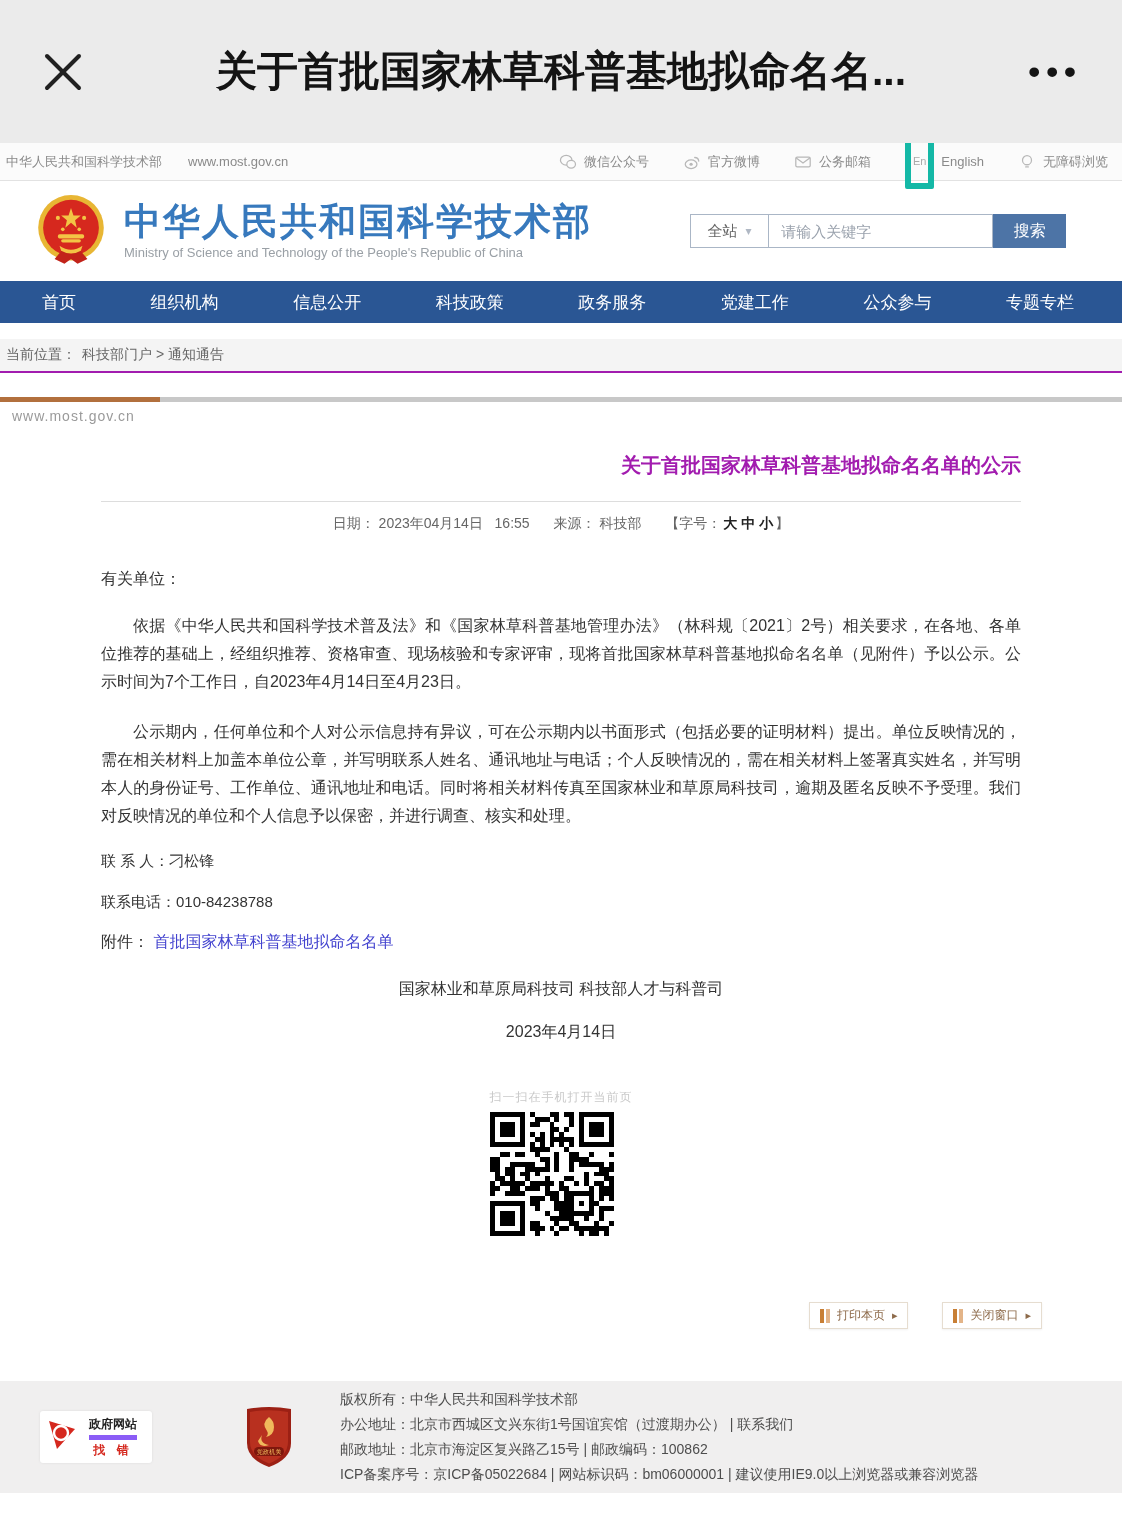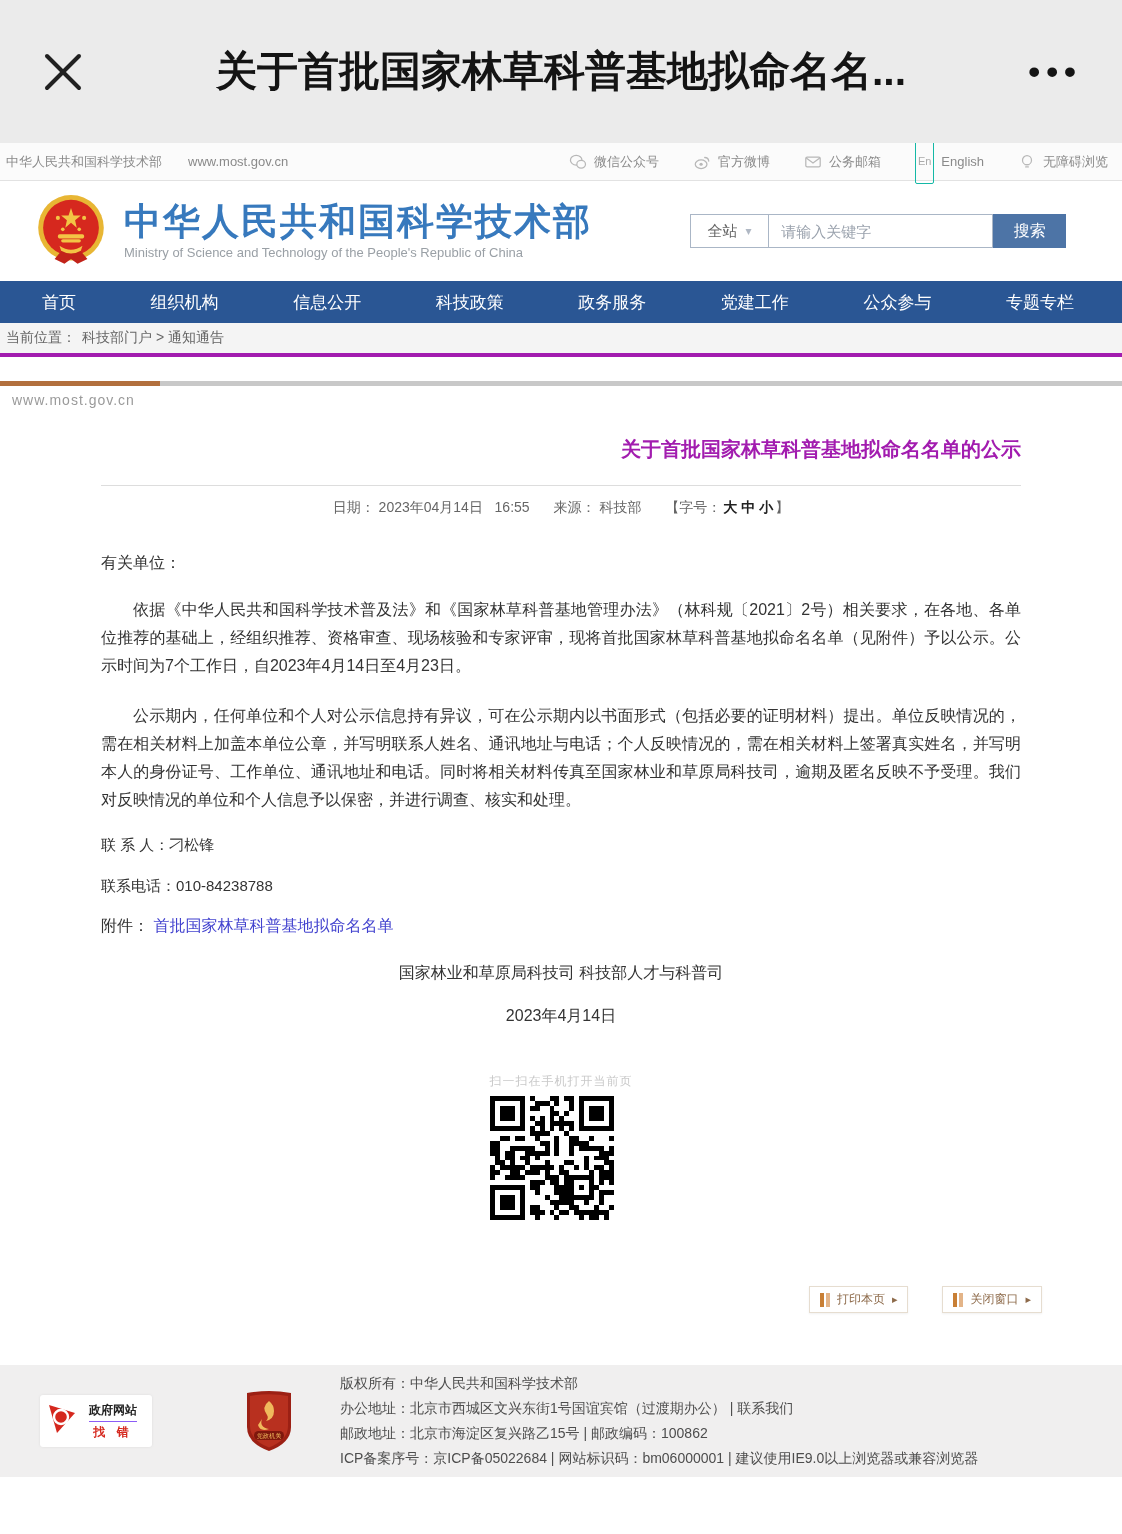--- a/index.html
+++ b/index.html
@@ -13,38 +13,38 @@
   .wx-close { width:46px; height:46px; cursor:pointer; flex:0 0 auto; }
   .wx-close svg { width:100%; height:100%; }
   .wx-title { position:absolute; left:50%; transform:translateX(-50%); font-size:41px; font-weight:bold; color:#141414; white-space:nowrap; max-width:880px; overflow:hidden; }
   .wx-more { margin-left:auto; font-size:34px; letter-spacing:6px; color:#141414; font-weight:bold; cursor:pointer; }
   
   .utility-bar { height:38px; background:#fbfbfb; border-bottom:1px solid #e2e2e2; display:flex; align-items:center; padding:0 14px 0 6px; font-size:13px; color:#8a8a8a; }
   .util-left { display:flex; gap:26px; align-items:center; }
   .util-right { margin-left:auto; display:flex; align-items:center; gap:34px; }
   .util-item { display:flex; align-items:center; gap:7px; cursor:pointer; color:#8a8a8a; }
   .util-item svg { width:18px; height:18px; }
-  .en-badge { display:inline-block; border:1px solid #14b8a6; color:#aaa; font-size:11px; padding:15px 2px; line-height:13px; border-radius:2px; }
+  .en-badge { display:inline-block; border:6px solid #14b8a6; color:#aaa; font-size:11px; padding:15px 2px; line-height:13px; border-radius:2px; }
   
   .site-header { height:100px; background:#fff; display:flex; align-items:center; padding:0 56px 0 30px; }
   .emblem { width:82px; height:82px; flex:0 0 auto; }
   .brand { margin-left:12px; }
   .brand-cn { font-size:37px; font-weight:bold; color:#3779bd; letter-spacing:2px; line-height:40px; }
   .brand-en { font-size:13px; color:#9aa0a6; margin-top:3px; }
   .search-box { margin-left:auto; display:flex; align-items:stretch; height:34px; width:376px; }
   .search-scope { width:86px; border:1px solid #aab6c6; border-right:none; background:#fff; display:flex; align-items:center; justify-content:center; gap:8px; font-size:15px; color:#666; cursor:pointer; }
   .search-scope .chev { color:#b0b8c4; font-size:12px; }
   .search-input { flex:1; border:1px solid #aab6c6; padding:0 12px; font-size:15px; color:#333; outline:none; font-family:inherit; }
   .search-input::placeholder { color:#9aa2ad; }
   .search-btn { width:80px; background:#4d74a6; color:#fff; font-size:16px; border:none; cursor:pointer; font-family:inherit; }
   
   .main-nav { height:42px; background:#2a5694; display:flex; align-items:center; justify-content:space-between; padding:0 48px 0 42px; }
   .nav-item { color:#fff; font-size:17px; cursor:pointer; white-space:nowrap; }
   
-  .breadcrumb { height:34px; background:#f4f4f4; border-bottom:4px solid #a21caf; display:flex; align-items:center; padding:0 6px; font-size:14px; color:#666; gap:6px; }
+  .breadcrumb { height:34px; background:#f4f4f4; border-bottom:2px solid #a21caf; display:flex; align-items:center; padding:0 6px; font-size:14px; color:#666; gap:6px;margin-top:16px; }
   
   .rule-wrap { margin-top:24px; height:5px; display:flex; }
   .rule-orange { width:160px; background:#b2703d; }
   .rule-gray { flex:1; background:#c8c8c8; }
   .wm-url { font-size:14px; color:#9a9a9a; letter-spacing:1px; margin:6px 0 0 12px; }
   
   .article { width:920px; margin:0 auto; }
   .art-title { margin-top:28px; text-align:right; font-size:20px; font-weight:bold; color:#a21caf; }
   .art-hr { margin-top:22px; border:none; border-top:1px solid #ddd; }
   .art-meta { margin-top:13px; text-align:center; font-size:14px; color:#666; }
@@ -67,21 +67,21 @@
   .act-bars { display:inline-flex; gap:2px; }
   .act-bars i { display:inline-block; width:4px; height:14px; }
   .act-bars .b1 { background:#c87f35; }
   .act-bars .b2 { background:#e3b488; }
   .act-arrow { color:#8d6a4a; font-size:11px; }
   
   .footer { margin-top:52px; background:#f0efef; height:112px; display:flex; align-items:center; padding:0 0 0 40px; }
   .err-badge { width:112px; height:52px; background:#fff; border-radius:3px; display:flex; align-items:center; padding:5px; box-shadow:0 0 3px rgba(0,0,0,0.08); cursor:pointer; flex:0 0 auto; }
   .err-logo { width:40px; height:40px; flex:0 0 auto; }
   .err-text { margin-left:4px; display:flex; flex-direction:column; align-items:center; }
-  .err-line1 { font-size:12px; color:#222; font-weight:bold; border-bottom:1px solid #8b5cf6; padding-bottom:2px; white-space:nowrap; }
+  .err-line1 { font-size:12px; color:#222; font-weight:bold; border-bottom:5px solid #8b5cf6; padding-bottom:2px; white-space:nowrap; }
   .err-line2 { font-size:12px; color:#d5281e; font-weight:bold; letter-spacing:4px; margin-top:2px; }
   .gov-shield { margin-left:92px; width:50px; height:64px; flex:0 0 auto; cursor:pointer; }
   .foot-lines { margin-left:46px; font-size:14px; color:#4d4d4d; line-height:25px; }
 </style>
 </head>
 <body>
 
 <div class="wechat-bar">
   <span class="wx-close">
     <svg viewBox="0 0 46 46">

